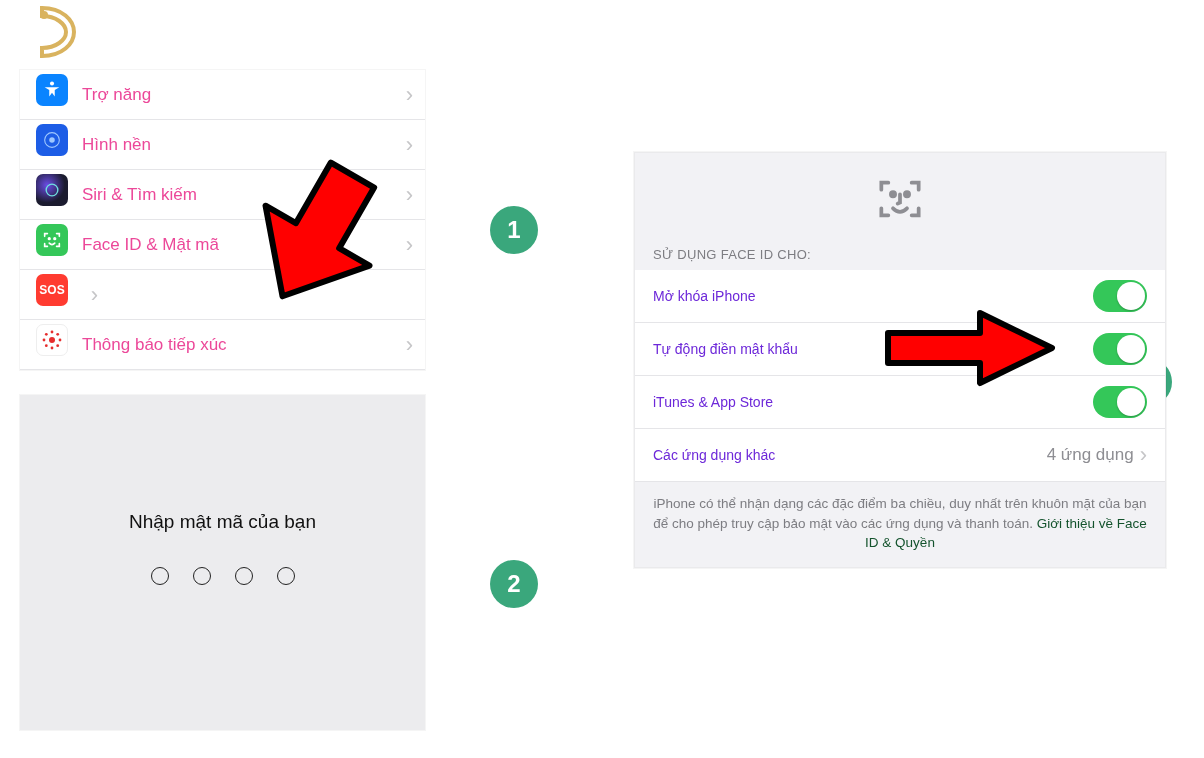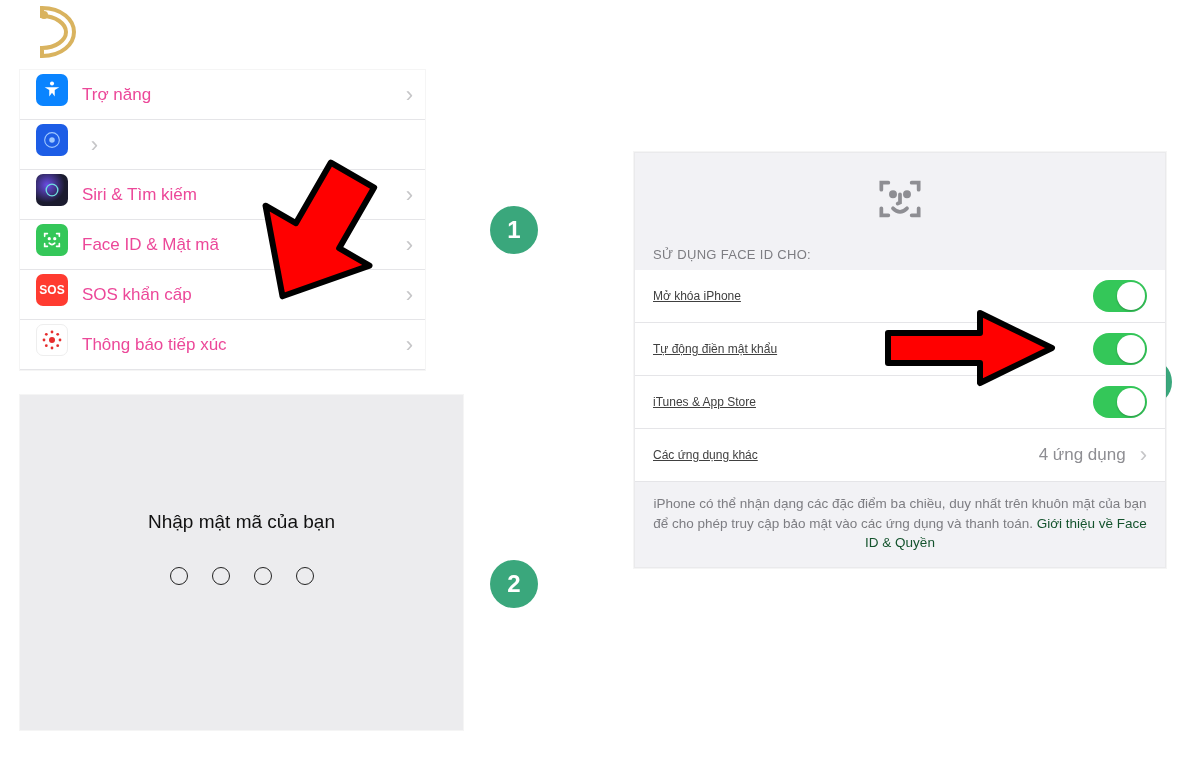--- a/index.html
+++ b/index.html
@@ -89,21 +89,21 @@
   .arrow-1 {
     position: absolute;
     left: 195px; top: 70px;
     width: 200px; height: 200px;
     pointer-events: none;
   }
 
   
   .panel-2 {
     left: 20px; top: 395px;
-    width: 443px; height: 335px;
+    width: 405px; height: 335px;
     background: #ececee;
     display: flex;
     flex-direction: column;
     align-items: center;
     justify-content: center;
     gap: 34px;
   }
   .passcode-title {
     font-size: 19px;
     color: #111;
@@ -140,28 +140,27 @@
     position: relative;
     display: flex;
     align-items: center;
     height: 53px;
     background: #fff;
     border-bottom: 1px solid #e5e5e8;
     padding: 0 18px;
   }
   .p3-row .label {
     flex: 1;
-    font-size: 12px;
-    color: #404040;
-    text-decoration: underline;
+    font-size: 14px;
+    color: #6d28d9;
   }
   .p3-row .detail {
     font-size: 17px;
     color: #8e8e93;
-    margin-right: 14px;
+    margin-right: 6px;
   }
   .p3-row .chevron {
     color: #c6c6c8;
     font-size: 22px;
   }
   .toggle {
     position: relative;
     width: 54px; height: 32px;
     border-radius: 16px;
     background: #34c759;
@@ -222,20 +221,21 @@
     <div class="chevron">›</div>
   </div>
 
   <div class="settings-row">
     <div class="icon icon-wall">
       <svg width="22" height="22" viewBox="0 0 24 24">
           <circle cx="12" cy="12" r="8" fill="none" stroke="#9fc8ff" stroke-width="1.2"></circle>
           <circle cx="12" cy="12" r="3" fill="#9fc8ff"></circle>
         </svg>
     </div>
+    <div class="label">Hình nền</div>
     <div class="chevron">›</div>
   </div>
 
   <div class="settings-row">
     <div class="icon icon-siri">
       <svg width="20" height="20" viewBox="0 0 24 24">
           <circle cx="12" cy="12" r="7" fill="none" stroke="#6fe0e0" stroke-width="1.6"></circle>
         </svg>
     </div>
     <div class="label">Siri &amp; Tìm kiếm</div>
@@ -252,21 +252,20 @@
       </svg>
     </div>
     <div class="label">Face ID &amp; Mật mã</div>
     <div class="chevron">›</div>
   </div>
 
   <div class="settings-row">
     <div class="icon icon-sos">
       <span>SOS</span>
     </div>
-    <div class="label">SOS khẩn cấp</div>
     <div class="chevron">›</div>
   </div>
 
   <div class="settings-row">
     <div class="icon icon-exposure">
       <svg width="24" height="24" viewBox="0 0 24 24">
         <g fill="#e62e2e">
             <circle cx="12" cy="12" r="3"></circle>
           <circle cx="12" cy="4" r="1.4"></circle>
             <circle cx="12" cy="20" r="1.4"></circle>

